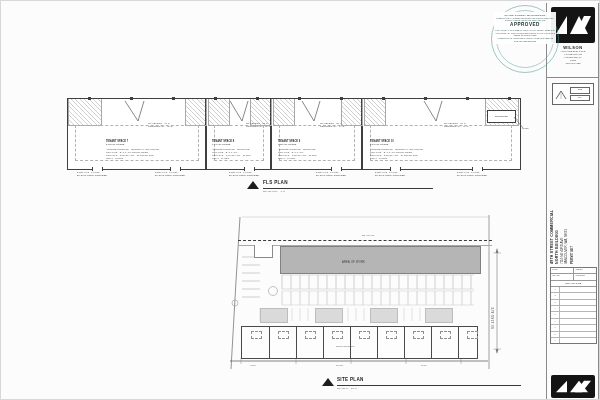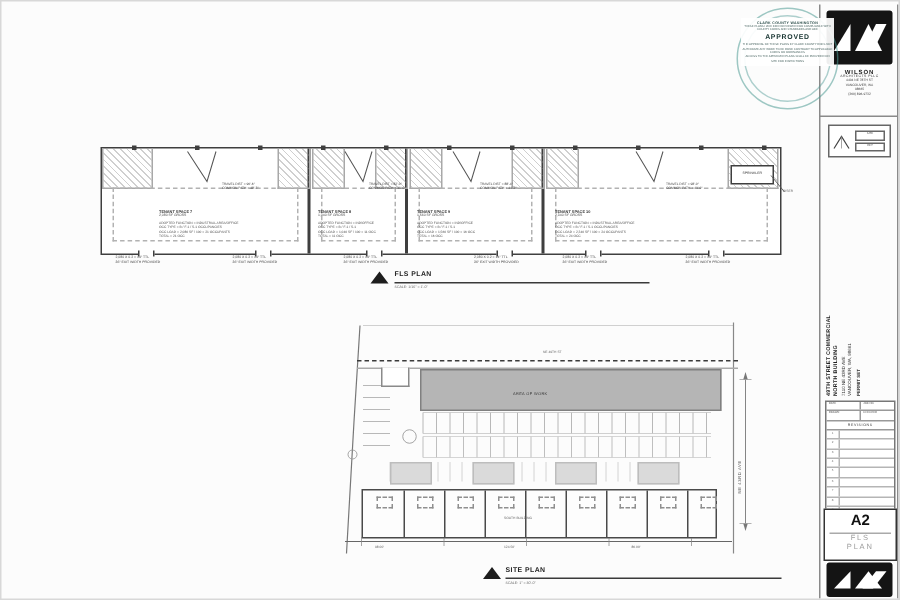--- a/index.html
+++ b/index.html
@@ -431,26 +431,20 @@
         <div class="revnum">7</div>
       </div>
     <div class="revrow">
         <div class="revnum">8</div>
       </div>
     <div class="revrow" style="border-bottom:none">
         <div class="revnum">9</div>
       </div>
   </div>
 
-  <div class="abs sheetbox" style="left:548px;top:338px;width:47px;height:33px">
-    <div class="sheetnum">A2</div>
-    <div class="sheetdiv"></div>
-    <div class="sheetname">FLS</div>
-    <div class="sheetname">PLAN</div>
-  </div>
 
   <div class="abs logo" style="left:550px;top:374px;width:44px;height:23px">
     <svg width="44" height="23" viewBox="0 0 44 36" preserveAspectRatio="none">
       <polygon points="5,27 16,9 16,27" fill="#fff"></polygon>
       <polygon points="19,27 28,9 37,27" fill="#fff"></polygon>
       <polygon points="33,9 40,9 31,27 24,27" fill="#fff"></polygon>
     </svg>
   </div>
 
   <div class="abs" style="left:488px;top:2px;width:72px;height:78px">

